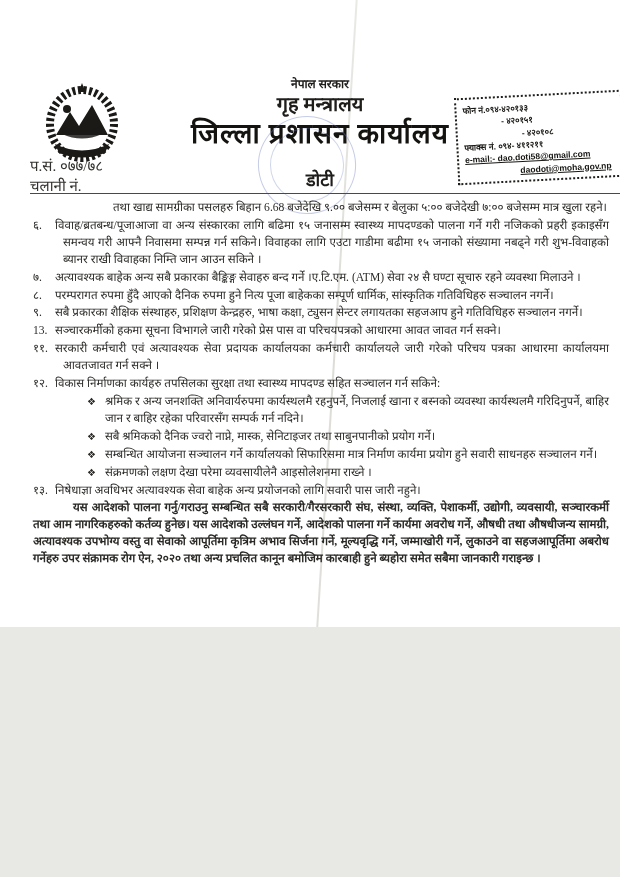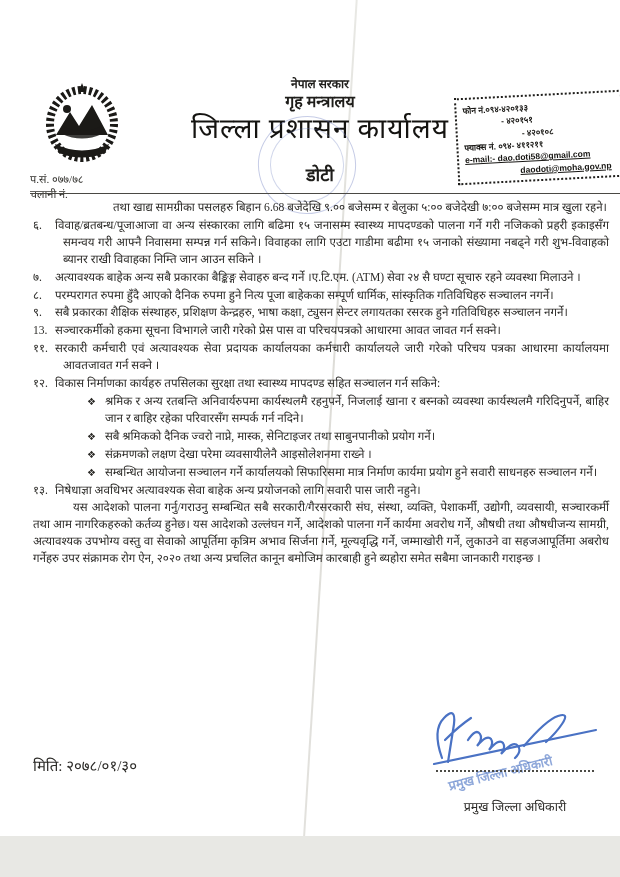--- a/index.html
+++ b/index.html
@@ -1,55 +1,55 @@
 <!DOCTYPE html>
 <html><head>
 <meta charset="utf-8">
 <style>
   html,body{margin:0;padding:0;background:#e8e8e4;}
   .page{
-    position:relative;width:620px;height:836px;margin:0 auto;
+    position:relative;width:620px;height:627px;margin:0 auto;
     background:#ffffff;overflow:hidden;
     font-family:"Liberation Serif","DejaVu Serif",serif;
     color:#2b2a27;
   }
   
   .crease{position:absolute;left:328px;top:-12px;width:2px;height:905px;
     background:linear-gradient(to bottom,#e9e9e5,#dddcd7 40%,#e3e2de);
     transform:rotate(3.6deg);}
   
   .emblem{position:absolute;left:42px;top:82px;width:80px;height:85px;}
   .head-center{position:absolute;left:140px;top:78px;width:360px;text-align:center;line-height:1.15;}
   .govt{font-size:12px;font-weight:700;color:#1e1d1a;}
-  .ministry{font-size:16px;font-weight:700;color:#1e1d1a;margin-top:1px;}
-  .office{font-size:28px;font-weight:400;color:#141310;letter-spacing:1px;margin-top:2px;white-space:nowrap;}
+  .ministry{font-size:20px;font-weight:700;color:#1e1d1a;margin-top:1px;}
+  .office{font-size:28px;font-weight:700;color:#141310;letter-spacing:1px;margin-top:2px;white-space:nowrap;}
   .district{font-size:18px;font-weight:700;color:#1e1d1a;margin-top:20px;}
   .round-stamp{position:absolute;left:258px;top:116px;width:96px;height:96px;border-radius:50%;
     border:1.5px solid rgba(104,122,188,.38);transform:rotate(-12deg);}
   .round-stamp::before{content:"";position:absolute;inset:11px;border-radius:50%;
     border:1px solid rgba(104,122,188,.30);}
   .contact-stamp{position:absolute;left:456px;top:94px;width:152px;padding:5px 6px 4px 6px;
     border:2.5px dotted #1f1e1b;transform:rotate(-3deg);
     font-family:"Liberation Sans","DejaVu Sans",sans-serif;
     font-size:8.5px;font-weight:700;color:#171613;line-height:1.45;}
   .contact-stamp .c2{padding-left:38px;}
   .contact-stamp .c3{padding-left:58px;}
   .contact-stamp .em{text-decoration:underline;}
   .contact-stamp .c6{text-align:right;padding-right:6px;}
-  .refblock{position:absolute;left:30px;top:172px;font-size:11px;line-height:1.35;color:#33322e;}
+  .refblock{position:absolute;left:30px;top:156px;font-size:15px;line-height:1.35;color:#33322e;}
   .hrule{position:absolute;left:30px;top:193px;width:590px;height:0;border-top:1.5px solid #4a4944;}
   
   .body{position:absolute;left:33px;top:200px;width:576px;
     font-size:11.6px;line-height:16.9px;text-align:justify;color:#2b2a27;}
   .intro{margin:0 0 1px 29px;text-indent:51px;}
   .item{margin:1px 0 1px 30px;text-indent:-30px;}
   .item .num{display:inline-block;min-width:22px;text-indent:0;}
   .subitem{margin:1px 0 1px 72px;text-indent:-18px;}
   .subitem .bullet{display:inline-block;width:18px;text-indent:0;font-size:10px;}
-  .closing{margin:1px 0 16px 0;text-indent:40px;}
+  .closing{margin:1px 0 16px 0;text-indent:40px;font-weight:bold;}
   
   .date{position:absolute;left:33px;top:755px;font-size:15px;}
   .sig-svg{position:absolute;left:428px;top:688px;width:175px;height:82px;}
   .sig-stamp{position:absolute;left:446px;top:756px;width:170px;
     font-size:13px;font-weight:700;color:rgba(74,114,196,.62);
     transform:rotate(-14deg);white-space:nowrap;}
   .dotline{position:absolute;left:436px;top:770px;width:158px;border-bottom:2.5px dotted #4c4b46;}
   .sig-name{position:absolute;left:436px;top:778px;width:158px;text-align:center;font-size:12.5px;color:#2b2a27;}
   .sig-title{position:absolute;left:420px;top:798px;width:190px;text-align:center;font-size:12.5px;color:#2b2a27;}
 </style>
@@ -93,29 +93,29 @@
   </div>
 
   <div class="hrule"></div>
 
   <div class="body">
     <p class="intro">तथा खाद्य सामग्रीका पसलहरु बिहान 6.68 बजेदेखि ९.०० बजेसम्म र बेलुका ५:०० बजेदेखी ७:०० बजेसम्म मात्र खुला रहने।</p>
 
     <p class="item"><span class="num">६.</span><span>विवाह/ब्रतबन्ध/पूजाआजा वा अन्य संस्कारका लागि बढिमा १५ जनासम्म स्वास्थ्य मापदण्डको पालना गर्ने गरी नजिकको प्रहरी इकाइसँग समन्वय गरी आफ्नै निवासमा सम्पन्न गर्न सकिने। विवाहका लागि एउटा गाडीमा बढीमा १५ जनाको संख्यामा नबढ्ने गरी शुभ-विवाहको ब्यानर राखी विवाहका निम्ति जान आउन सकिने ।</span></p>
     <p class="item"><span class="num">७.</span><span>अत्यावश्यक बाहेक अन्य सबै प्रकारका बैङ्किङ्ग सेवाहरु बन्द गर्ने ।ए.टि.एम. (ATM) सेवा २४ सै घण्टा सूचारु रहने व्यवस्था मिलाउने ।</span></p>
     <p class="item"><span class="num">८.</span><span>परम्परागत रुपमा हुँदै आएको दैनिक रुपमा हुने नित्य पूजा बाहेकका सम्पूर्ण धार्मिक, सांस्कृतिक गतिविधिहरु सञ्चालन नगर्ने।</span></p>
-    <p class="item"><span class="num">९.</span><span>सबै प्रकारका शैक्षिक संस्थाहरु, प्रशिक्षण केन्द्रहरु, भाषा कक्षा, ट्युसन सेन्टर लगायतका रसरक हुने गतिविधिहरु सञ्चालन नगर्ने।</span></p>
+    <p class="item"><span class="num">९.</span><span>सबै प्रकारका शैक्षिक संस्थाहरु, प्रशिक्षण केन्द्रहरु, भाषा कक्षा, ट्युसन सेन्टर लगायतका सहजआप हुने गतिविधिहरु सञ्चालन नगर्ने।</span></p>
     <p class="item"><span class="num">13.</span><span>सञ्चारकर्मीको हकमा सूचना विभागले जारी गरेको प्रेस पास वा परिचयपत्रको आधारमा आवत जावत गर्न सक्ने।</span></p>
     <p class="item"><span class="num">११.</span><span>सरकारी कर्मचारी एवं अत्यावश्यक सेवा प्रदायक कार्यालयका कर्मचारी कार्यालयले जारी गरेको परिचय पत्रका आधारमा कार्यालयमा आवतजावत गर्न सक्ने ।</span></p>
     <p class="item"><span class="num">१२.</span><span>विकास निर्माणका कार्यहरु तपसिलका सुरक्षा तथा स्वास्थ्य मापदण्ड सहित सञ्चालन गर्न सकिने:</span></p>
 
-    <p class="subitem"><span class="bullet">❖</span><span>श्रमिक र अन्य रतबन्ति अनिवार्यरुपमा कार्यस्थलमै रहनुपर्ने, निजलाई खाना र बस्नको व्यवस्था कार्यस्थलमै गरिदिनुपर्ने, बाहिर जान र बाहिर रहेका परिवारसँग सम्पर्क गर्न नदिने।</span></p>
+    <p class="subitem"><span class="bullet">❖</span><span>श्रमिक र अन्य जनशक्ति अनिवार्यरुपमा कार्यस्थलमै रहनुपर्ने, निजलाई खाना र बस्नको व्यवस्था कार्यस्थलमै गरिदिनुपर्ने, बाहिर जान र बाहिर रहेका परिवारसँग सम्पर्क गर्न नदिने।</span></p>
     <p class="subitem"><span class="bullet">❖</span><span>सबै श्रमिकको दैनिक ज्वरो नाप्ने, मास्क, सेनिटाइजर तथा साबुनपानीको प्रयोग गर्ने।</span></p>
+    <p class="subitem"><span class="bullet">❖</span><span>सम्बन्धित आयोजना सञ्चालन गर्ने कार्यालयको सिफारिसमा मात्र निर्माण कार्यमा प्रयोग हुने सवारी साधनहरु सञ्चालन गर्ने।</span></p>
     <p class="subitem"><span class="bullet">❖</span><span>संक्रमणको लक्षण देखा परेमा व्यवसायीलेनै आइसोलेशनमा राख्ने ।</span></p>
-    <p class="subitem"><span class="bullet">❖</span><span>सम्बन्धित आयोजना सञ्चालन गर्ने कार्यालयको सिफारिसमा मात्र निर्माण कार्यमा प्रयोग हुने सवारी साधनहरु सञ्चालन गर्ने।</span></p>
 
     <p class="item"><span class="num">१३.</span><span>निषेधाज्ञा अवधिभर अत्यावश्यक सेवा बाहेक अन्य प्रयोजनको लागि सवारी पास जारी नहुने।</span></p>
 
     <p class="closing">यस आदेशको पालना गर्नु/गराउनु सम्बन्धित सबै सरकारी/गैरसरकारी संघ, संस्था, व्यक्ति, पेशाकर्मी, उद्योगी, व्यवसायी, सञ्चारकर्मी तथा आम नागरिकहरुको कर्तव्य हुनेछ। यस आदेशको उल्लंघन गर्ने, आदेशको पालना गर्ने कार्यमा अवरोध गर्ने, औषधी तथा औषधीजन्य सामग्री, अत्यावश्यक उपभोग्य वस्तु वा सेवाको आपूर्तिमा कृत्रिम अभाव सिर्जना गर्ने, मूल्यवृद्धि गर्ने, जम्माखोरी गर्ने, लुकाउने वा सहजआपूर्तिमा अबरोध गर्नेहरु उपर संक्रामक रोग ऐन, २०२० तथा अन्य प्रचलित कानून बमोजिम कारबाही हुने ब्यहोरा समेत सबैमा जानकारी गराइन्छ ।</p>
   </div>
 
   <div class="date">मिति: २०७८/०१/३०</div>
 
   <svg class="sig-svg" viewBox="0 0 175 82">
     <g fill="none" stroke="#4a72c4" stroke-width="2.2" stroke-linecap="round">

